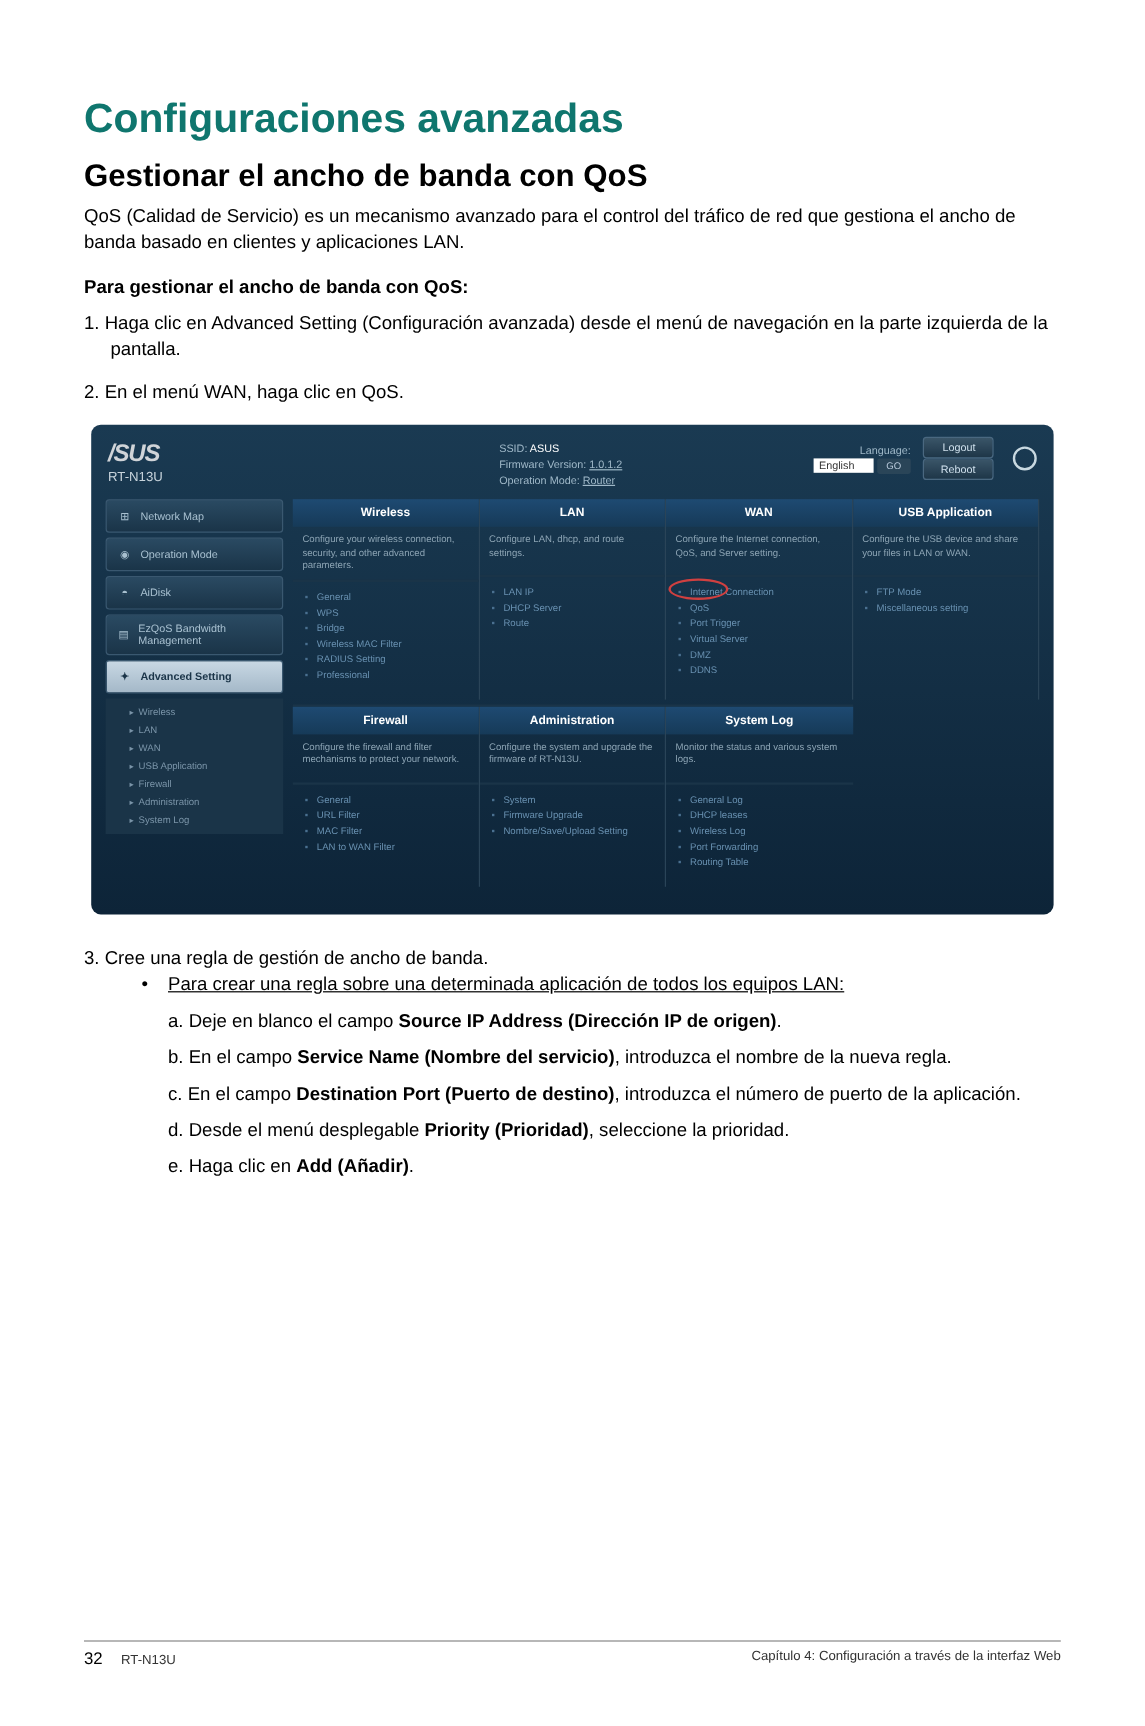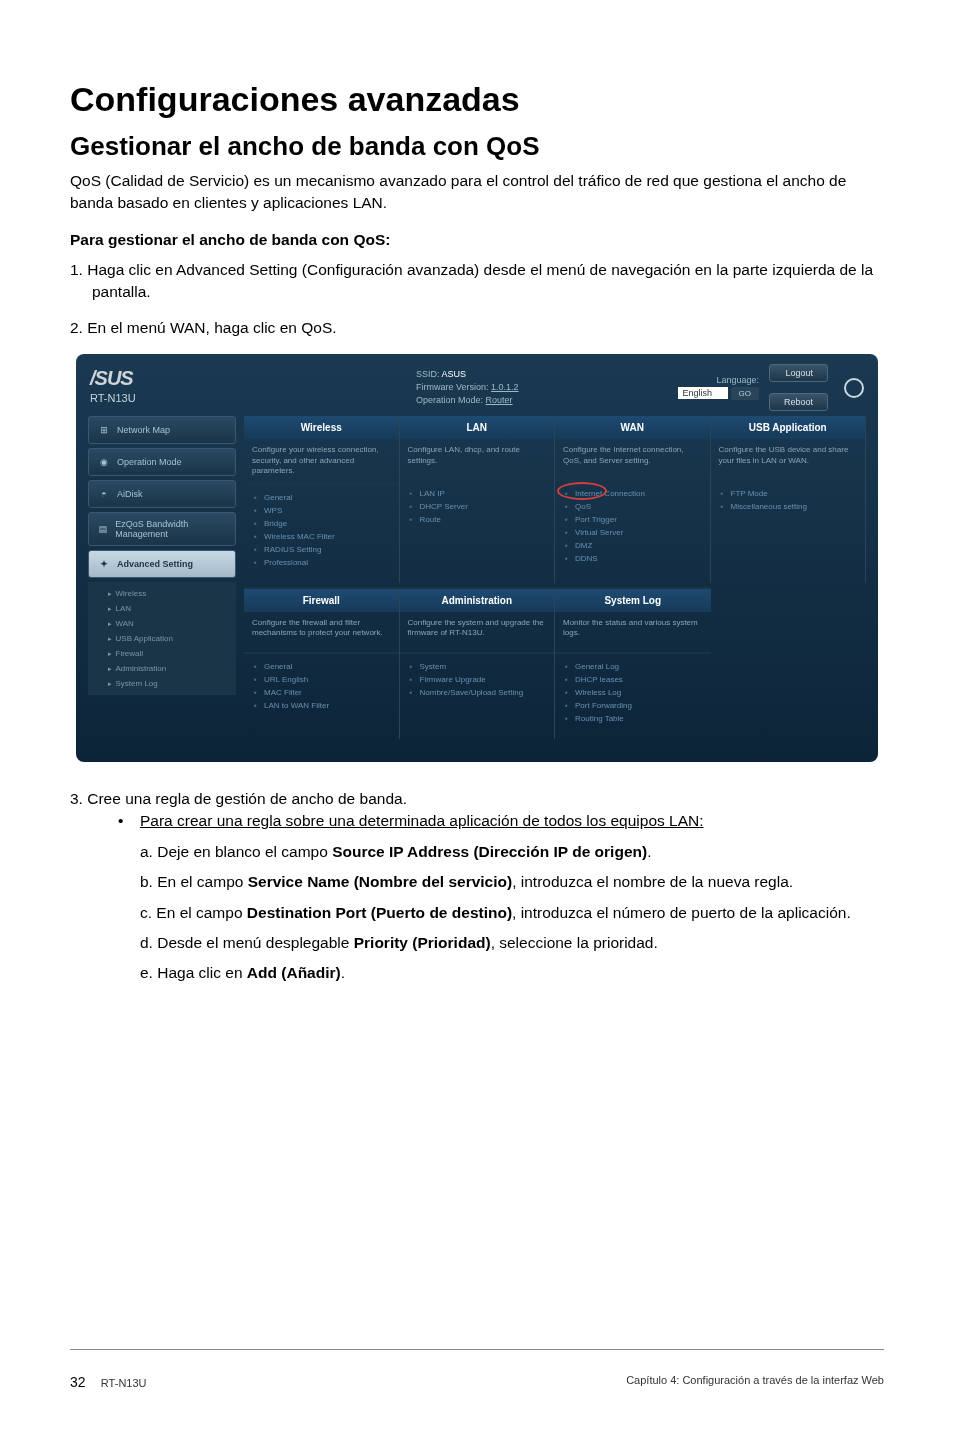--- a/index.html
+++ b/index.html
@@ -7,21 +7,21 @@
       font-family: Arial, Helvetica, sans-serif;
       background: #fff;
       width: 954px;
       height: 1438px;
       position: relative;
       padding: 80px 70px 40px 70px;
     }
     h1 {
       font-size: 34px;
       font-weight: bold;
-      color: #000000;
+      color: #0f766e;
       margin-bottom: 12px;
     }
     h2 {
       font-size: 26px;
       font-weight: bold;
       color: #000;
       margin-bottom: 8px;
     }
     .intro-text {
       font-size: 15.5px;
@@ -107,21 +107,21 @@
     }
     .hdr-btn {
       background: linear-gradient(180deg, #3a5568, #1e3648);
       border: 1px solid #4a6880;
       border-radius: 3px;
       color: #cfe0ec;
       font-size: 9px;
       padding: 3px 14px;
       display: inline-block;
     }
-    .hdr-btn-col { display: flex; flex-direction: column; gap: 11px; }
+    .hdr-btn-col { display: flex; flex-direction: column; gap: 0; }
     .go-btn {
       background: #2a4558;
       padding: 2px 8px;
       font-size: 8px;
       color: #bcd;
       display: inline-block;
       margin-top: 2px;
       border-radius: 2px;
     }
     .globe-icon {
@@ -267,21 +267,21 @@
       padding-left: 18px;
       text-indent: -18px;
     }
     
     .footer {
       position: absolute;
       bottom: 48px;
       left: 70px;
       right: 70px;
       border-top: 1px solid #888;
-      padding-top: 24px;
+      padding-top: 6px;
       display: flex;
       justify-content: space-between;
       font-size: 11px;
       color: #333;
     }
     .footer .pnum { font-size: 14px; color: #000; }
   </style>
 </head>
 <body>
 
@@ -402,21 +402,21 @@
           <div class="col-link">Miscellaneous setting</div>
         </div>
       </div>
 
       <div class="row2">
         <div class="grid-col">
           <div class="col-head">Firewall</div>
           <div class="col-desc">Configure the firewall and filter mechanisms to protect your network.</div>
           <div class="col-links">
             <div class="col-link">General</div>
-            <div class="col-link">URL English</div>
+            <div class="col-link">URL Filter</div>
             <div class="col-link">MAC Filter</div>
             <div class="col-link">LAN to WAN Filter</div>
           </div>
         </div>
         <div class="grid-col">
           <div class="col-head">Administration</div>
           <div class="col-desc">Configure the system and upgrade the firmware of RT-N13U.</div>
           <div class="col-links">
             <div class="col-link">System</div>
             <div class="col-link">Firmware Upgrade</div>

